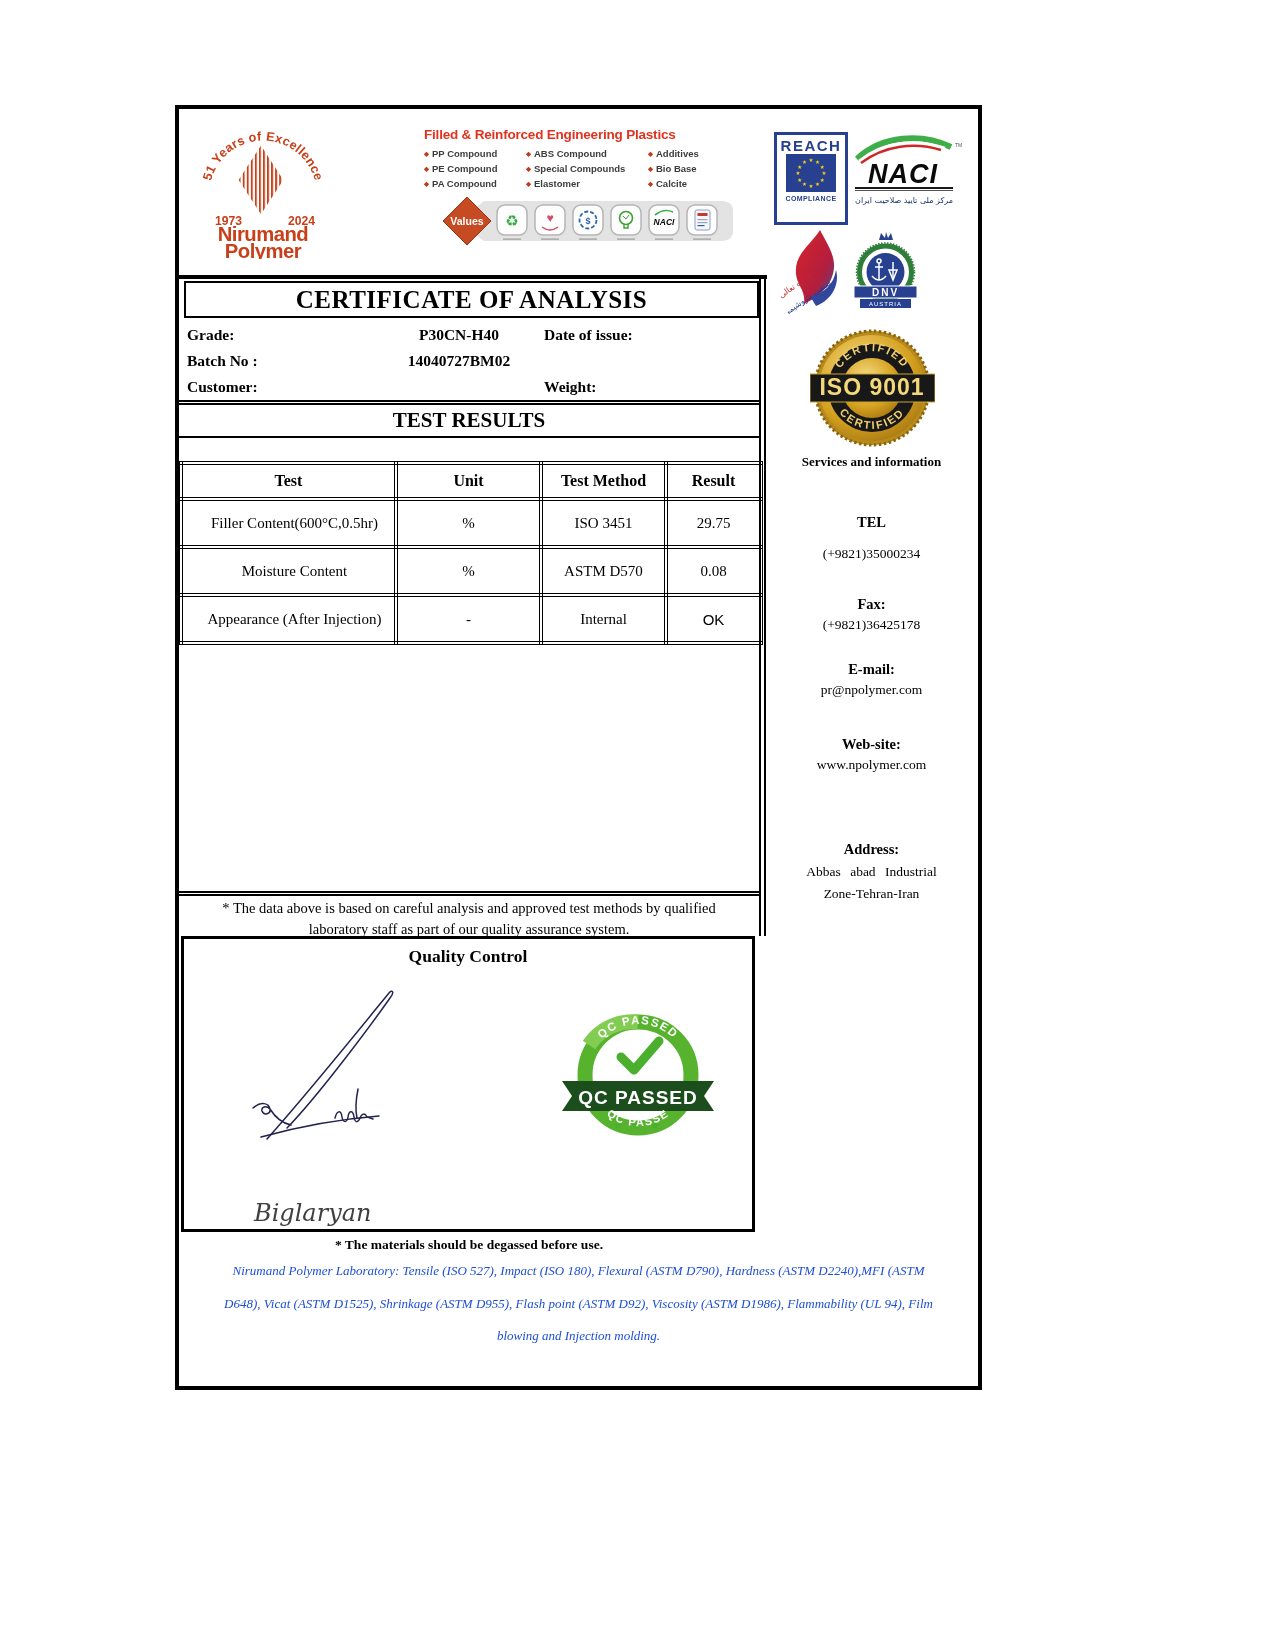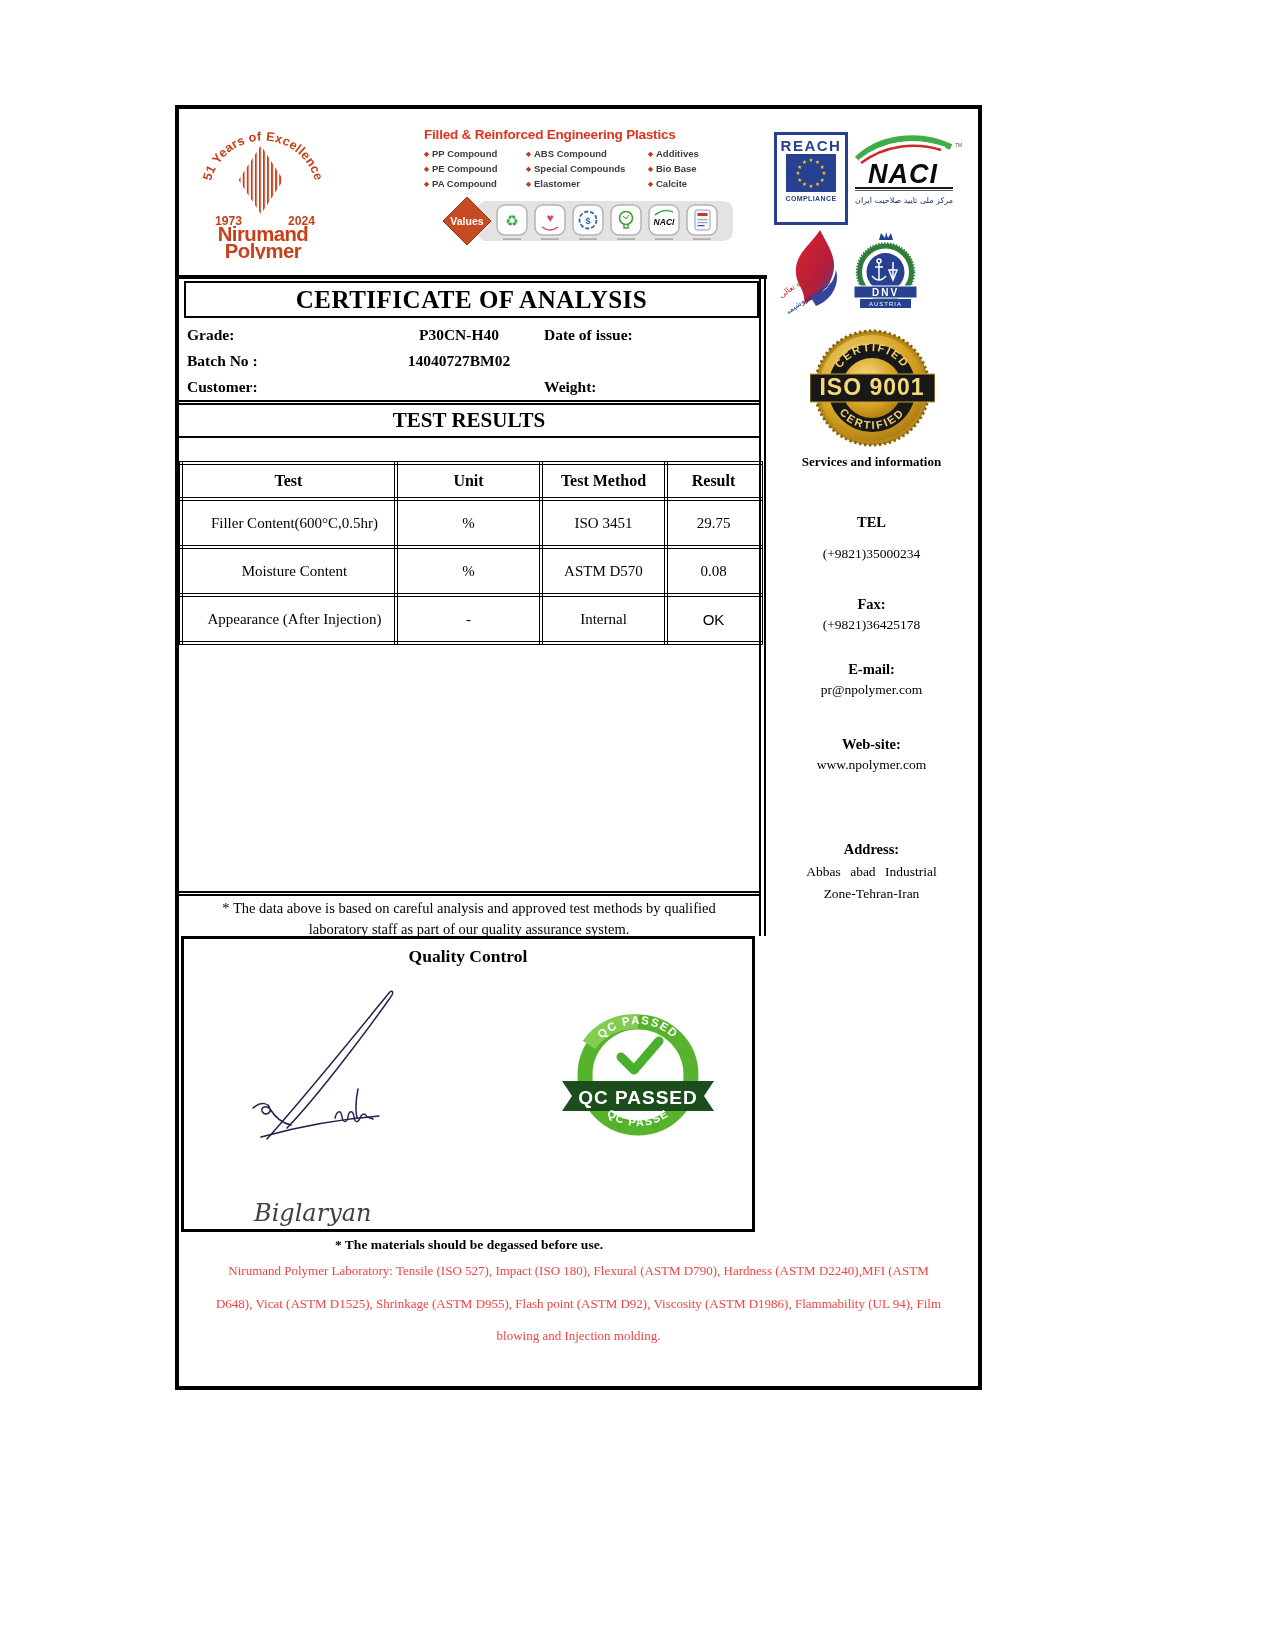--- a/index.html
+++ b/index.html
@@ -44,21 +44,21 @@
   td.t-left { text-align:left; padding-left:12px; }
   td.sans { font-family:"Liberation Sans", sans-serif; font-size:12.5px; }
   .footnote-box { position:absolute; left:0; top:782px; width:580px; height:45px; border-top:5px double #000;
                   text-align:center; font-size:14.5px; line-height:21px; padding-top:2px; }
   .qc-box { position:absolute; left:2px; top:827px; width:574px; height:296px; border:3px solid #000; }
   .qc-title { text-align:center; font-size:17.5px; font-weight:bold; margin-top:7px; }
   .signature { position:absolute; left:55px; top:38px; }
   .qc-badge { position:absolute; left:372px; top:66px; }
   .signer { position:absolute; left:70px; top:220px; font-size:24px; font-style:italic; font-family:"DejaVu Serif", serif; color:#404040;margin-top:40px; }
   .degas { position:absolute; left:0; top:1128px; width:580px; text-align:center; font-size:13.5px; font-weight:bold; }
-  .lab { position:absolute; left:2px; top:1146px; width:795px; text-align:center; font-size:13px; line-height:32.5px; color:#ef4444; }
+  .lab { position:absolute; left:2px; top:1146px; width:795px; text-align:center; font-size:13px; line-height:32.5px; color:#1d4ed8;font-style:italic; }
   .lab div { white-space:nowrap; }
 
   
   .sidebar { position:absolute; left:586px; top:0; width:213px; height:1277px; }
   .iso-badge { position:absolute; left:45px; top:218px; }
   .sb-text { position:absolute; left:0; width:100%; text-align:center; white-space:nowrap; }
   .sb-label { font-weight:bold; font-size:14.5px; }
   .sb-value { font-size:13.5px; }
   .sb-services { font-size:13px; font-weight:bold; }
   .addr-lines { font-size:13.5px; line-height:22px; }

